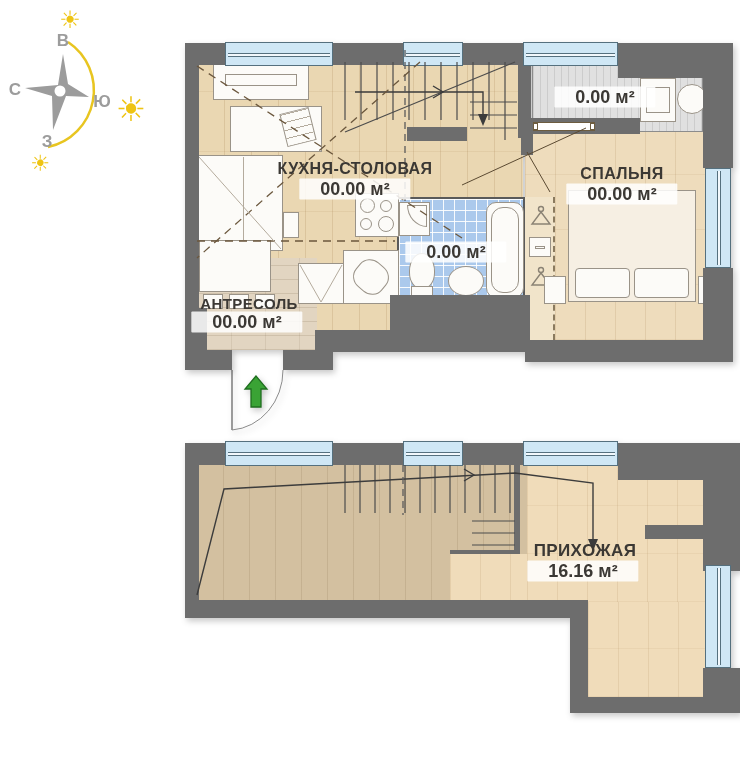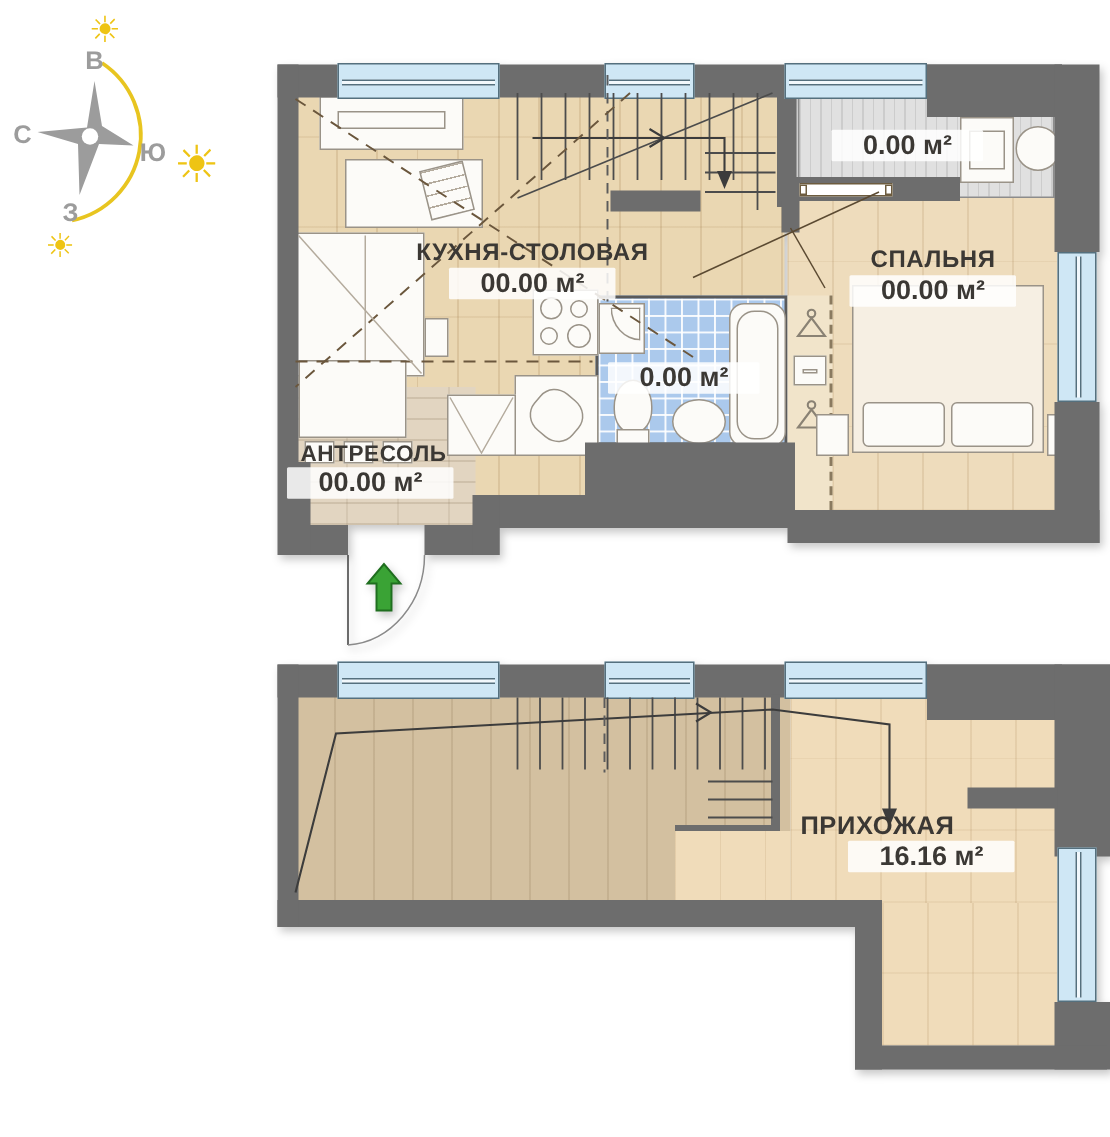--- a/index.html
+++ b/index.html
@@ -242,16 +242,16 @@
       <path d="M287 86H330M287 98H330M287 110H330" stroke="#4c4c4c" stroke-width="1.2"></path>
 
       <path d="M12 160L39 54L330 38L408 48V106" stroke="#3c3c3c" stroke-width="1.4"></path>
       <polygon points="403,104 413,104 408,116" fill="#3c3c3c"></polygon>
       <path d="M279 34L289 40L279 46" stroke="#3c3c3c" stroke-width="1.4"></path>
 
       <path d="M218 30V80" stroke="#5b5b5b" stroke-width="1.3" stroke-dasharray="7 5"></path>
     </svg>
 
     <div class="lbl rname" style="left:400px;top:116px;font-size:17px;">ПРИХОЖАЯ</div>
-    <div class="lbl chip" style="left:398px;top:136px;margin-left:38px;">16.16 м²</div>
+    <div class="lbl chip" style="left:398px;top:136px;">16.16 м²</div>
   </div>
 
 </div>
 
 </body></html>

